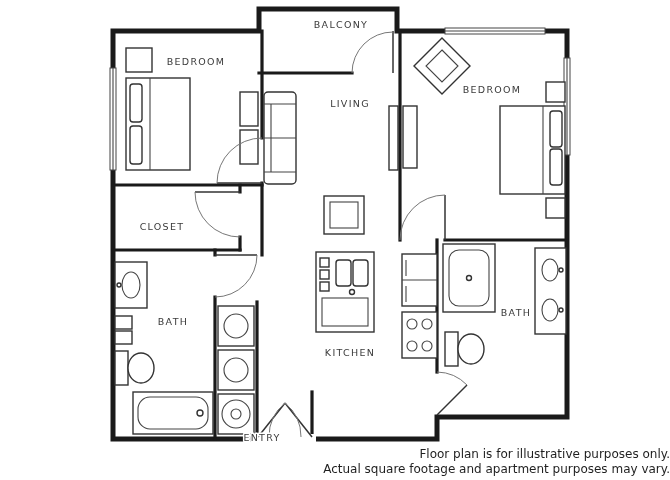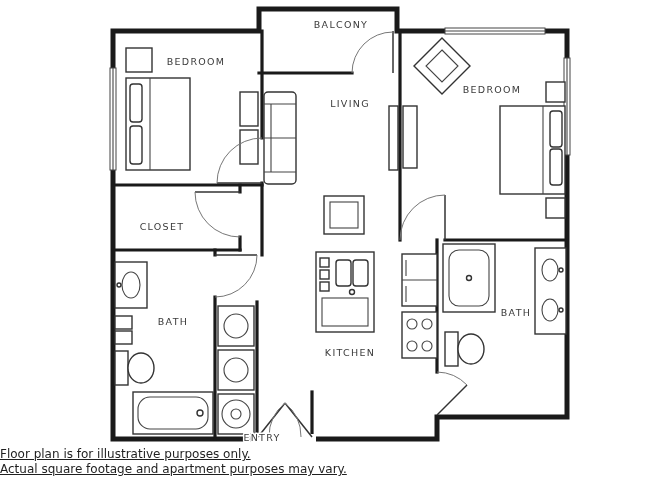--- a/index.html
+++ b/index.html
@@ -10,22 +10,22 @@
   .iwall{stroke:#1a1a1a;stroke-width:3.2;fill:none;stroke-linecap:square;}
   .furn{stroke:#333;stroke-width:1.4;fill:#fff;}
   .thin{stroke:#444;stroke-width:1.1;fill:none;}
   .leaf{stroke:#333;stroke-width:1.5;fill:none;}
   .arc{stroke:#777;stroke-width:1;fill:none;}
   .wingap{fill:#fff;stroke:none;}
   .win{stroke:#444;stroke-width:1;fill:#fff;}
   text.room{font-family:"DejaVu Sans",sans-serif;font-size:9.5px;letter-spacing:1.3px;
             fill:#3a3a3a;text-anchor:middle;paint-order:stroke;stroke:#fff;stroke-width:3px;
             stroke-linejoin:round;}
-  .footer{position:absolute;left:0;right:0;top:447px;text-align:left;
-          font-size:12px;color:#1f1f1f;line-height:15px;text-decoration:underline;}
+  .footer{position:absolute;left:0;right:0;top:447px;text-align:right;
+          font-size:12px;color:#1f1f1f;line-height:15px;}
 </style>
 </head>
 <body>
 
 <div id="stage">
   <svg width="670" height="447" viewBox="0 0 670 447">
 
     <g>
       <path class="wall" d="M113,31 H259 V9 H397 V31 H567 V417 H437 V439 H113 Z"></path>
     </g>

